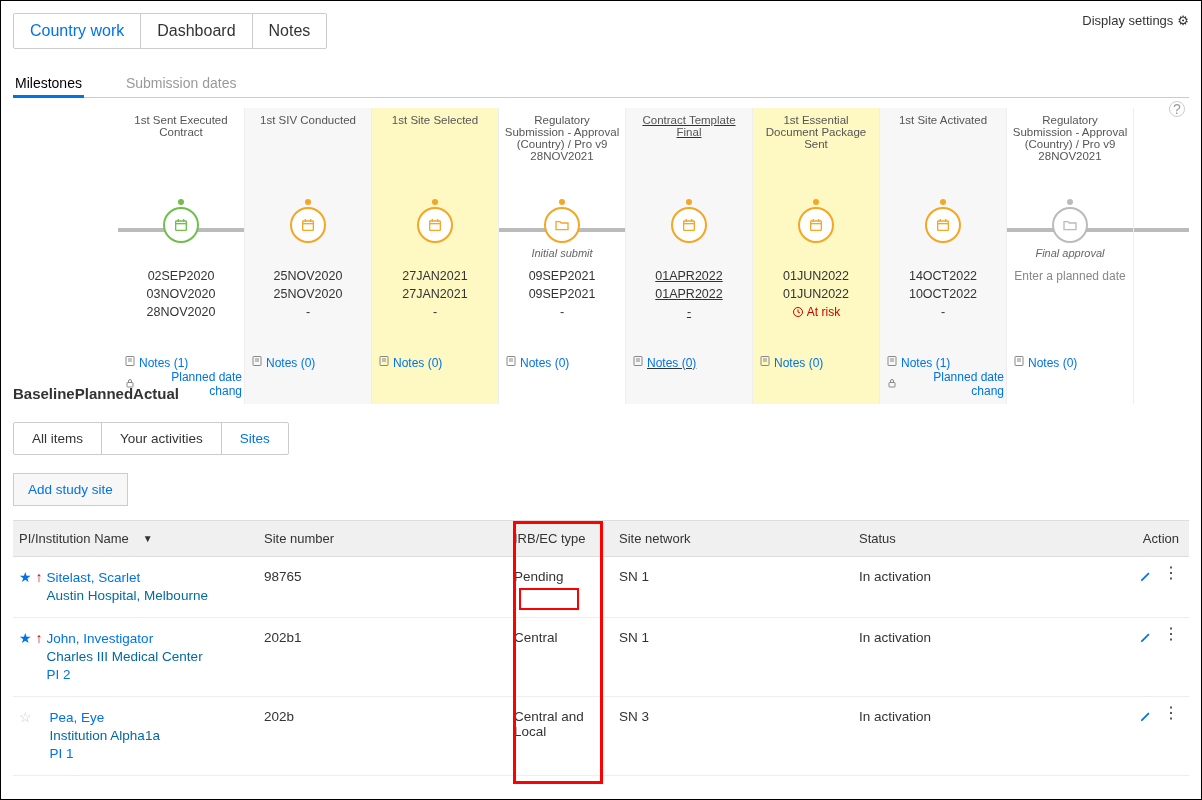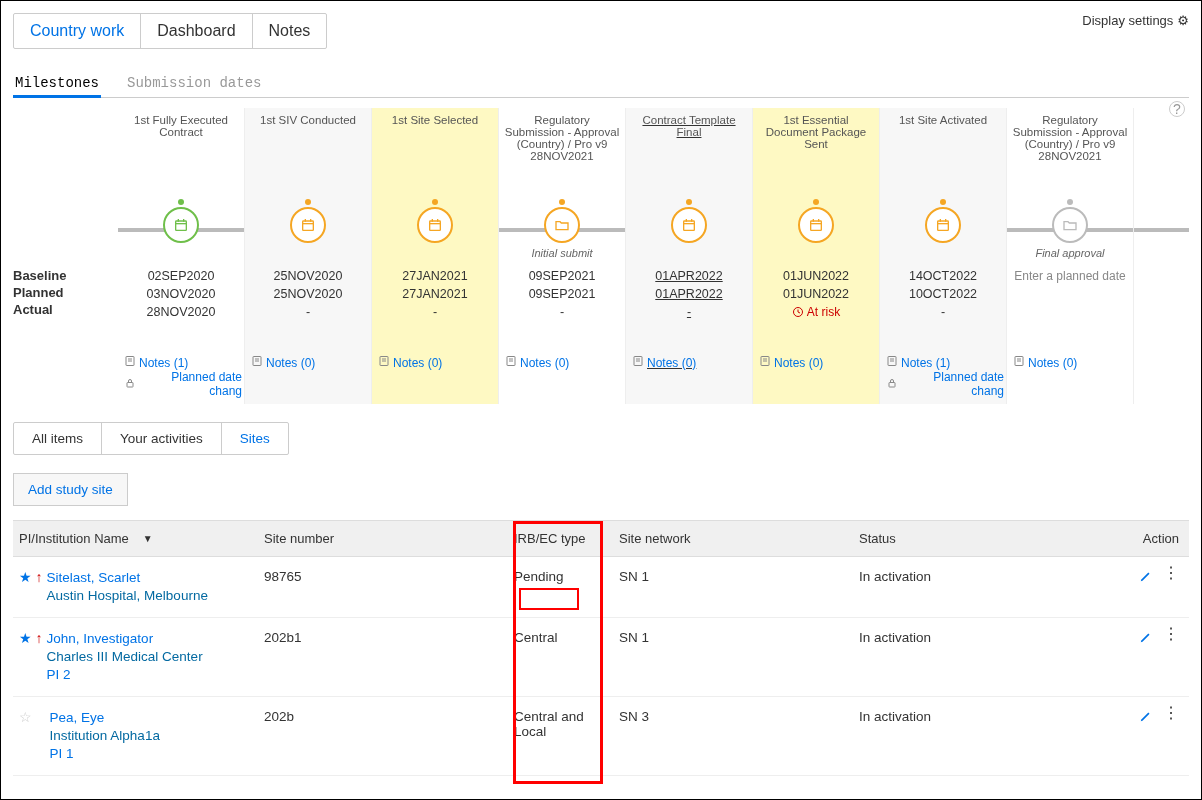--- a/index.html
+++ b/index.html
@@ -4,28 +4,28 @@
 <style>
   * { box-sizing: border-box; margin: 0; padding: 0; }
   body { font-family: Arial, sans-serif; font-size: 13px; color: #333; background: #fff; }
   .page { width: 1202px; height: 800px; border: 1px solid #000; position: relative; overflow: hidden; padding: 12px; }
   .top-row { display: flex; justify-content: space-between; align-items: flex-start; }
   .top-tabs { display: flex; border: 1px solid #ccc; border-radius: 2px; }
   .top-tab { padding: 8px 16px; border-right: 1px solid #ccc; font-size: 16px; cursor: pointer; }
   .top-tab:last-child { border-right: none; }
   .top-tab.active { color: #0073e6; }
   .display-settings { font-size: 13px; display: flex; align-items: flex-end; gap: 4px; cursor: pointer; }
-  .sub-tabs { display: flex; margin-top: 20px; border-bottom: 1px solid #ccc; gap: 24px; font-family: Liberation Mono, monospace; }
+  .sub-tabs { display: flex; margin-top: 20px; border-bottom: 1px solid #ccc; gap: 40px; }
   .sub-tab { padding: 6px 2px; font-size: 14px; cursor: pointer; position: relative; }
   .sub-tab.active { color: #000; }
   .sub-tab.active::after { content:""; position:absolute; left:0; right:0; bottom:-1px; height:3px; background:#0073e6; }
   .sub-tab.inactive { color: #999; }
   .help-icon { position: absolute; right: 16px; top: 100px; color: #999; font-size: 14px; border:1px solid #ccc; border-radius:50%; width:16px; height:16px; display:flex; align-items:center; justify-content:center; }
   .timeline-wrap { display: flex; margin-top: 10px; }
-  .rowlabels { width: 105px; display:flex; flex-direction:column; padding-right:6px; padding-top: 160px; font-size:13px; }
+  .rowlabels { width: 105px; display:flex; flex-direction:row; align-items:flex-end; padding-right:6px; padding-top: 160px; font-size:15px; }
   .rowlabels div { margin-bottom: 2px; font-weight:bold; }
   .milestones { flex:1; display:flex; overflow:hidden; position:relative; }
   .milestone { flex: 0 0 127px; display:flex; flex-direction:column; align-items:center; border-right:1px solid #eee; padding: 6px 2px; text-align:center; font-size:12px; position:relative; }
   .milestone:first-child { background:#f7f7f7; }
   .milestone:nth-child(3) { background:#f7f7f7; }
   .milestone:nth-child(4) { background:#fef9c3; }
   .milestone:nth-child(6) { background:#f7f7f7;text-decoration:underline; }
   .milestone:nth-child(7) { background:#fef9c3; }
   .milestone:nth-child(8) { background:#f7f7f7; }
   .ms-title { height: 55px; font-size: 11.5px; color:#555; display:flex; align-items:flex-start; justify-content:center; padding: 0 3px; }
@@ -95,21 +95,21 @@
 
   <div class="timeline-wrap">
     <div class="rowlabels">
       <div>Baseline</div>
       <div>Planned</div>
       <div>Actual</div>
     </div>
     <div class="milestones" id="milestones">
       <div class="hline"></div>
     <div class="milestone">
-          <div class="ms-title">1st Fully Executed Contract</div>
+          <div class="ms-title">1st Sent Executed Contract</div>
           <div class="ms-circle green">
             <svg viewBox="0 0 24 24">
               <rect x="4" y="6" width="16" height="14" rx="1" fill="none" stroke="#6fbf4a" stroke-width="2"></rect>
               <line x1="4" y1="10" x2="20" y2="10" stroke="#6fbf4a" stroke-width="2"></line>
               <line x1="8" y1="3" x2="8" y2="7" stroke="#6fbf4a" stroke-width="2"></line>
               <line x1="16" y1="3" x2="16" y2="7" stroke="#6fbf4a" stroke-width="2"></line>
             </svg>
           </div>
           <div class="ms-sub"></div>
           <div class="ms-dates">

